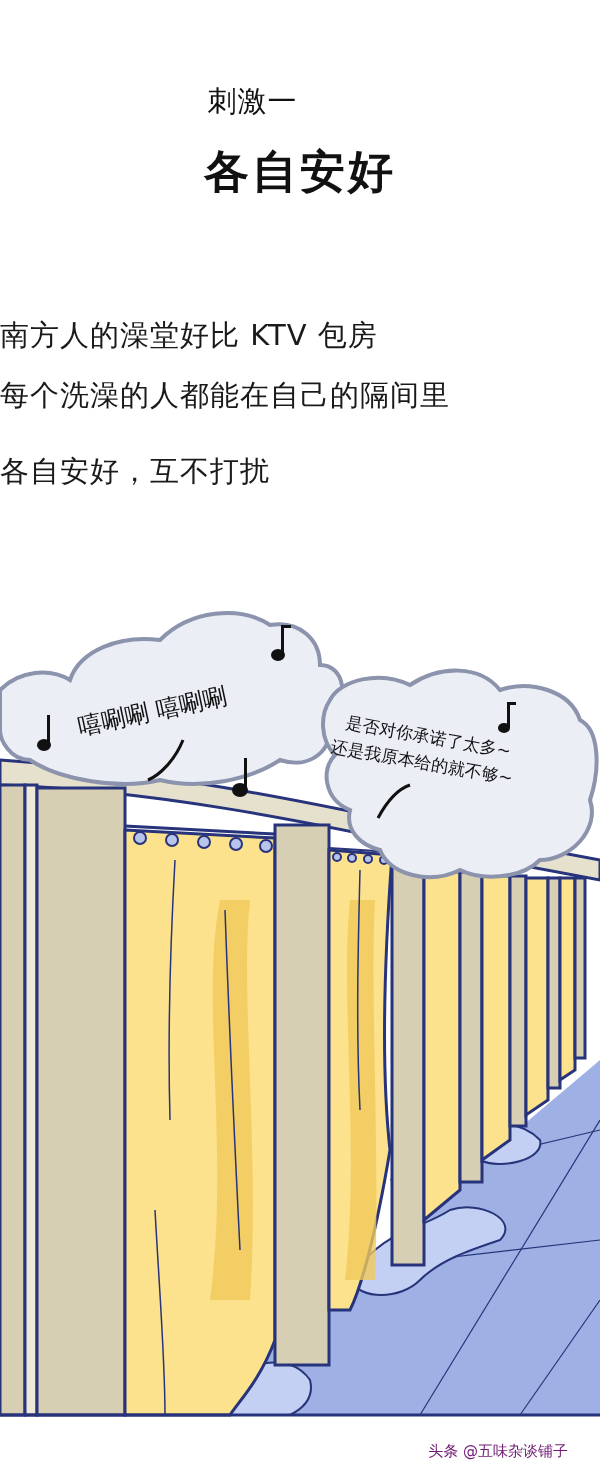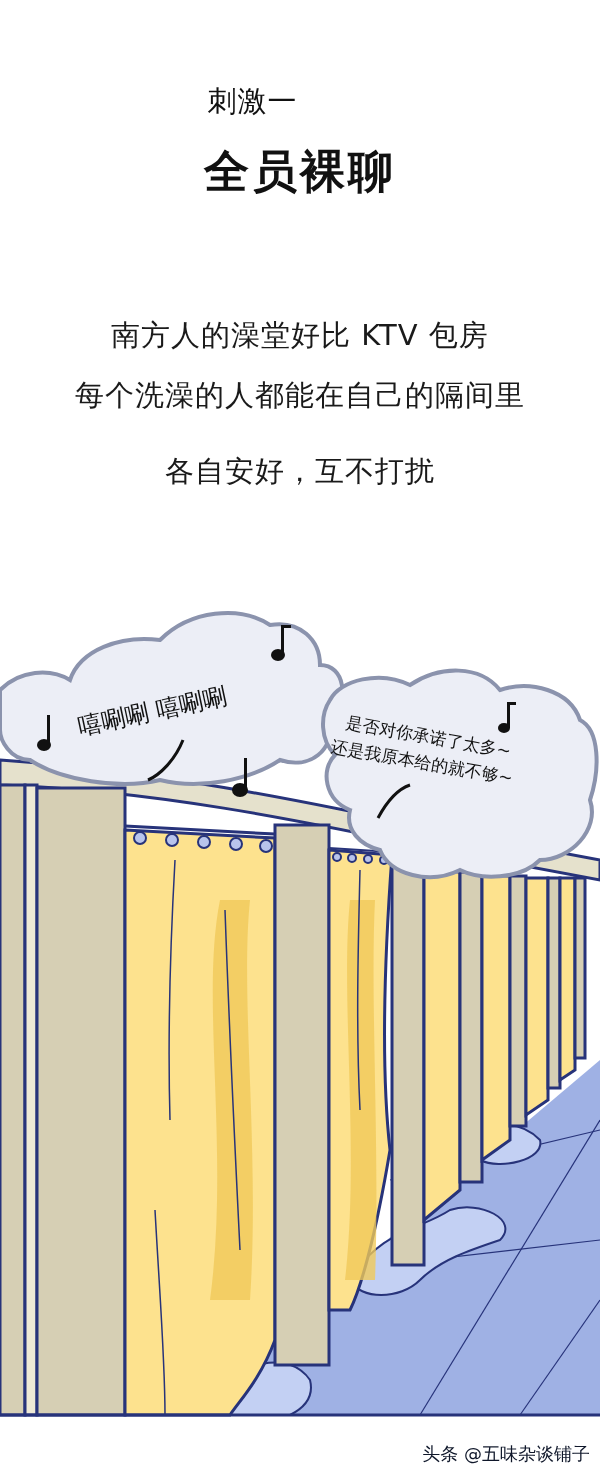--- a/index.html
+++ b/index.html
@@ -2,32 +2,32 @@
 <html><head>
 <meta charset="utf-8">
 <style>
   html, body { margin:0; padding:0; background:#ffffff; }
   body { width:600px; height:1474px; position:relative; overflow:hidden;
          font-family:"DejaVu Sans", sans-serif; color:#111; }
   .section-label { position:absolute; left:0; width:505px; top:82px; text-align:center; }
   .section-label span { position:relative; display:inline-block; font-size:29px; letter-spacing:1px; padding:0 4px; }
   .section-label .hl { position:absolute; left:2px; right:-6px; bottom:2px; height:12px; background:#f9dc1c; z-index:-1; }
   .title { position:absolute; left:0; width:600px; top:142px; text-align:center; font-size:45px; font-weight:bold; letter-spacing:3px; }
-  .body-text { position:absolute; left:0; width:600px; text-align:center; font-size:29px; color:#1a1a1a; letter-spacing:1px; }
+  .body-text { position:absolute; left:0; width:600px; text-align:left; font-size:29px; color:#1a1a1a; letter-spacing:1px; }
   .illus { position:absolute; left:0; top:600px; width:600px; height:820px; }
-  .footer { position:absolute; right:10px; top:1442px; font-size:18px; color:#0f172a; }
+  .footer { position:absolute; right:32px; top:1442px; font-size:15px; color:#701a75; }
 </style>
 </head>
 <body>
 
 <div class="section-label">
   <span><i class="hl"></i><b style="font-weight:normal">刺激一</b></span>
 </div>
 
-<div class="title">全员裸聊</div>
+<div class="title">各自安好</div>
 
 <div class="body-text" style="top:316px">南方人的澡堂好比 KTV 包房</div>
 <div class="body-text" style="top:376px">每个洗澡的人都能在自己的隔间里</div>
 <div class="body-text" style="top:452px">各自安好，互不打扰</div>
 
 <svg class="illus" viewBox="0 600 600 820" xmlns="http://www.w3.org/2000/svg">
 
   <polygon points="180,1415 600,1060 600,1415" fill="#9fb1e4"></polygon>
   <g stroke="#27337a" stroke-width="1.2" fill="none">
     <line x1="390" y1="1180" x2="600" y2="1130"></line>

